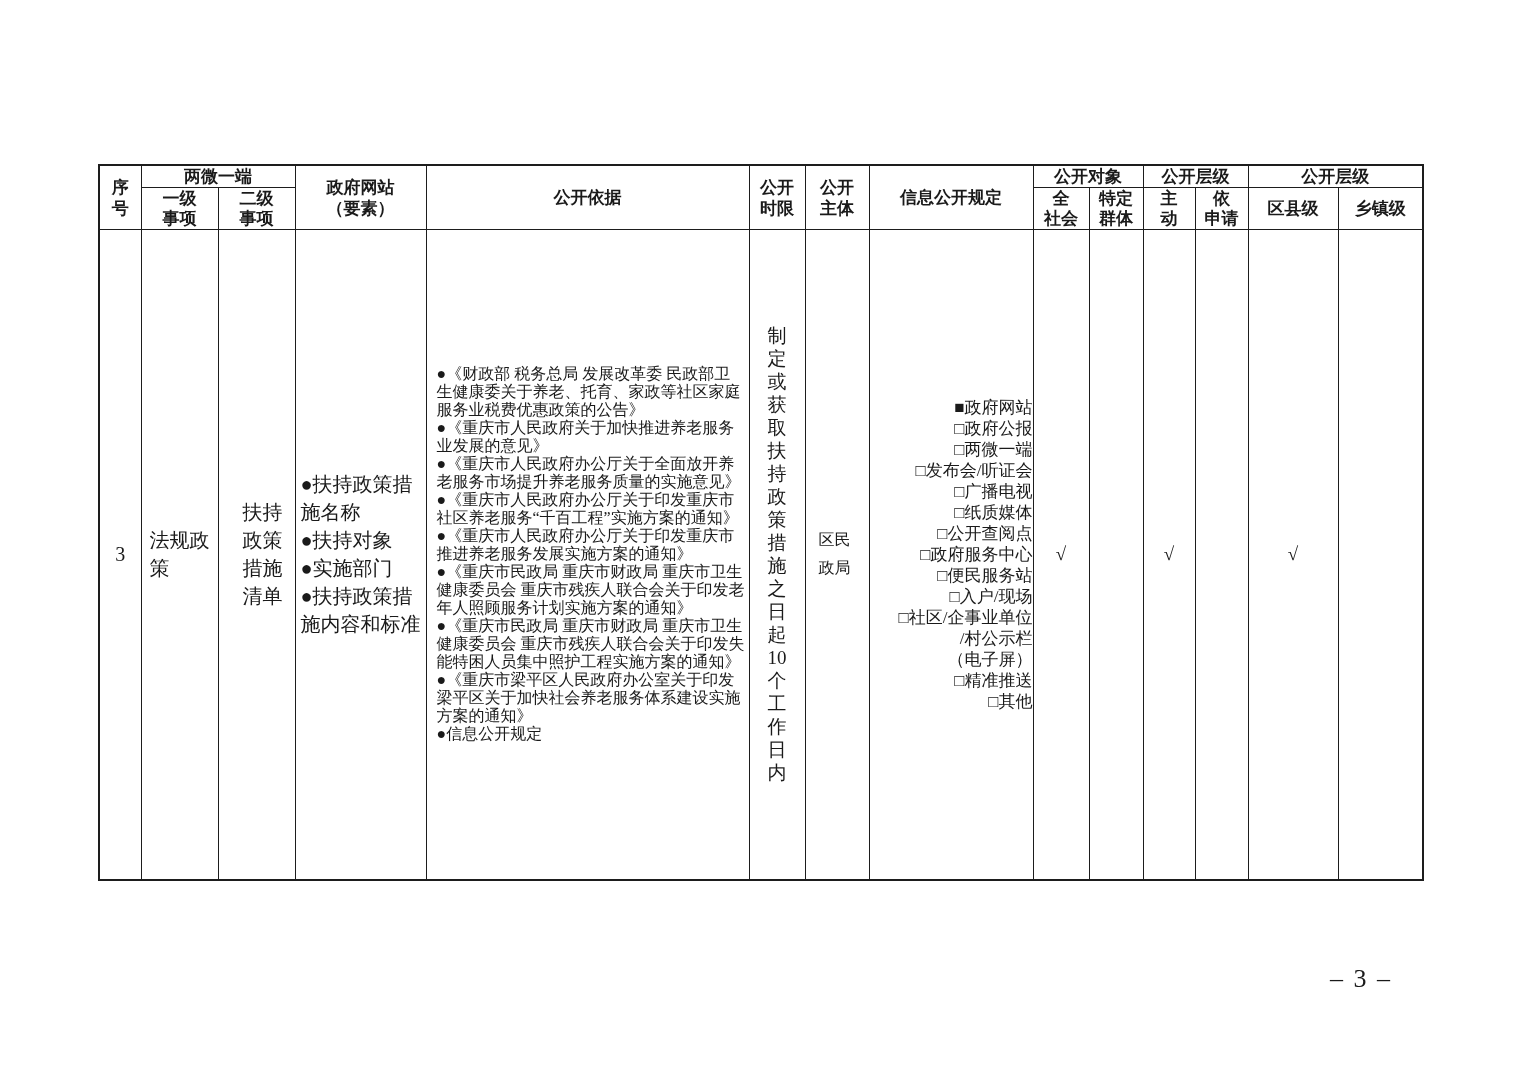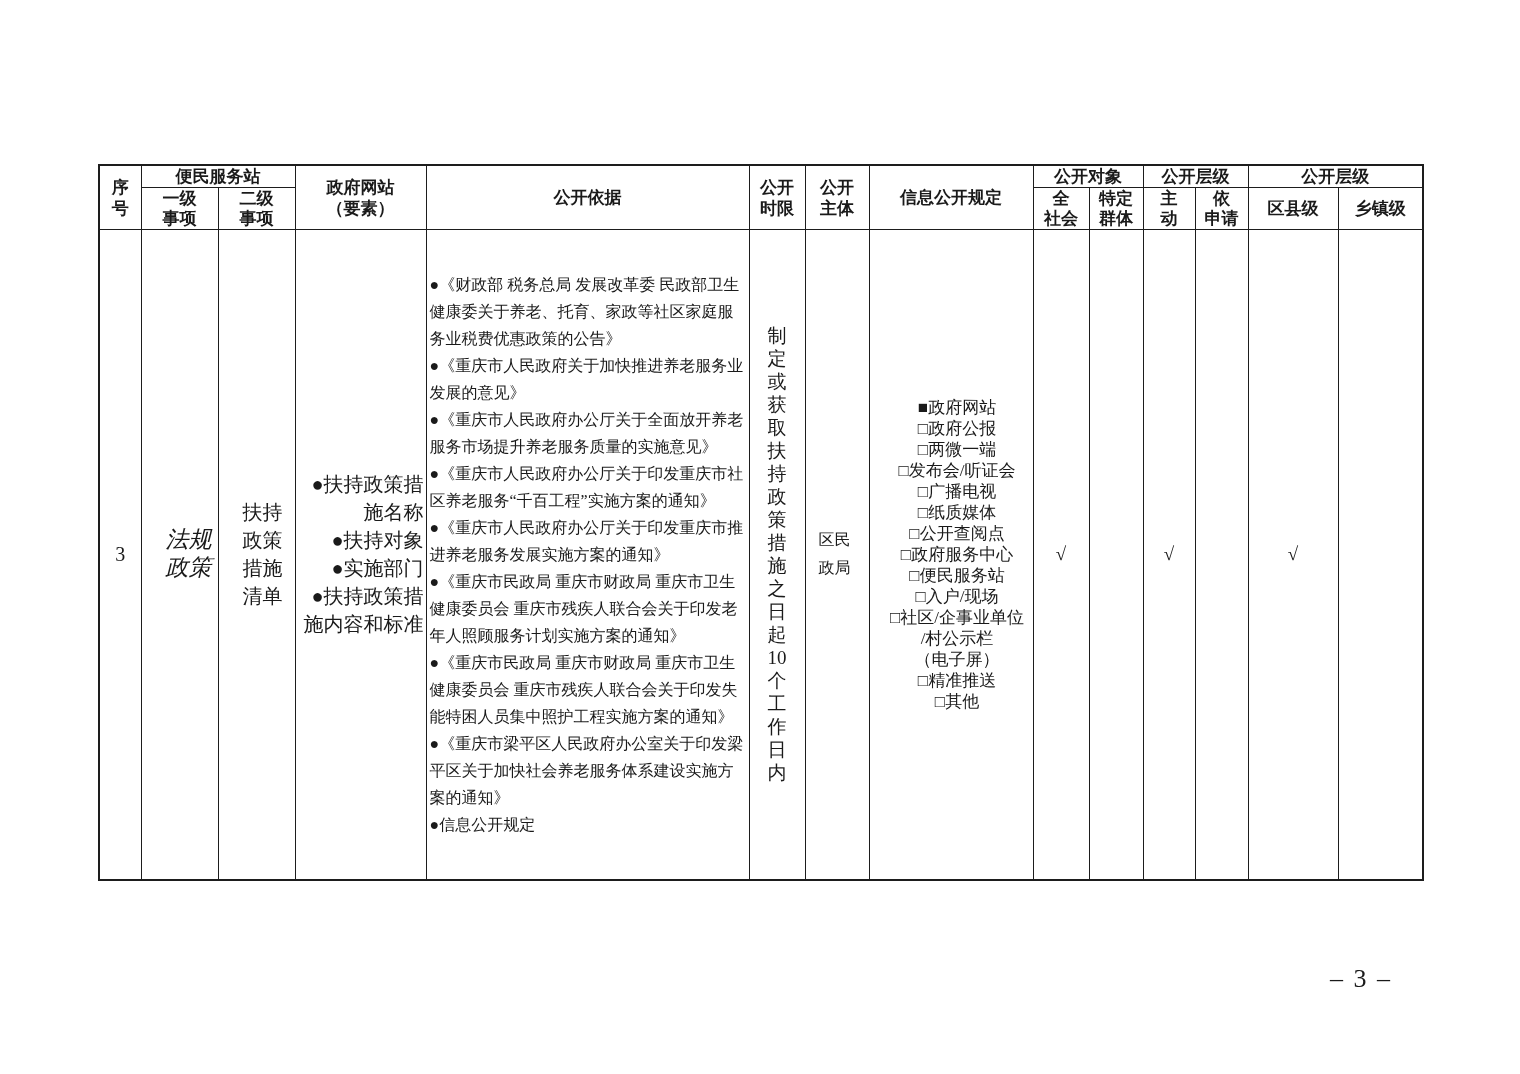--- a/index.html
+++ b/index.html
@@ -31,27 +31,27 @@
     font-size: 17px;
     line-height: 20px;
     text-align: center;
   }
   tr.hdr-group { height: 21px; }
   tr.hdr-group th { line-height: 21px; }
   tr.hdr-sub { height: 42px; }
   tr.data-row { height: 650px; }
 
   td.c-seq   { text-align: center; font-size: 20px; }
-  td.c-lvl1  { text-align: right; padding: 0 6px 0 8px;  font-size: 23px; line-height: 28px; font-style: italic; }
+  td.c-lvl1  { text-align: left; padding: 0 6px 0 8px;  font-size: 20px; line-height: 28px; }
   td.c-lvl2  { text-align: left; padding: 0 4px 0 24px; font-size: 20px; line-height: 28px; }
-  td.c-elems { text-align: right; padding: 0 2px 0 5px;  font-size: 20px; line-height: 28px; }
-  td.c-basis { text-align: left; padding: 0 4px 0 3px; font-size: 16px; line-height: 27px; }
+  td.c-elems { text-align: left; padding: 0 2px 0 5px;  font-size: 20px; line-height: 28px; }
+  td.c-basis { text-align: left; padding: 0 4px 0 10px; font-size: 16px; line-height: 18px; }
   td.c-limit { text-align: left; padding: 0 0 0 18px;    font-size: 19px; line-height: 23px; }
   td.c-body  { text-align: left; padding: 0 4px 0 13px; font-size: 16px; line-height: 28px; }
-  td.c-chan  { text-align: center; padding: 0 0 0 12px;   font-size: 17px; line-height: 21px; }
+  td.c-chan  { text-align: right; padding: 0 0 0 12px;   font-size: 17px; line-height: 21px; }
   td.c-check { text-align: center; font-size: 19px; }
 
   .page-number {
     position: absolute;
     left: 1318px; top: 964px;
     width: 86px;
     text-align: center;
     font-size: 26px;
     letter-spacing: 2px;
     color: #1a1a1a;
@@ -77,21 +77,21 @@
         <col style="width:52px">
         <col style="width:53px">
       <col style="width:90px">
         <col style="width:85px">
     </colgroup>
 
     <tbody>
         <tr class="hdr-group">
       <th rowspan="2">序
 号</th>
-      <th colspan="2">便民服务站</th>
+      <th colspan="2">两微一端</th>
       <th rowspan="2">政府网站
 （要素）</th>
       <th rowspan="2">公开依据</th>
       <th rowspan="2">公开
 时限</th>
       <th rowspan="2">公开
 主体</th>
       <th rowspan="2">信息公开规定</th>
       <th colspan="2">公开对象</th>
       <th colspan="2">公开层级</th>

